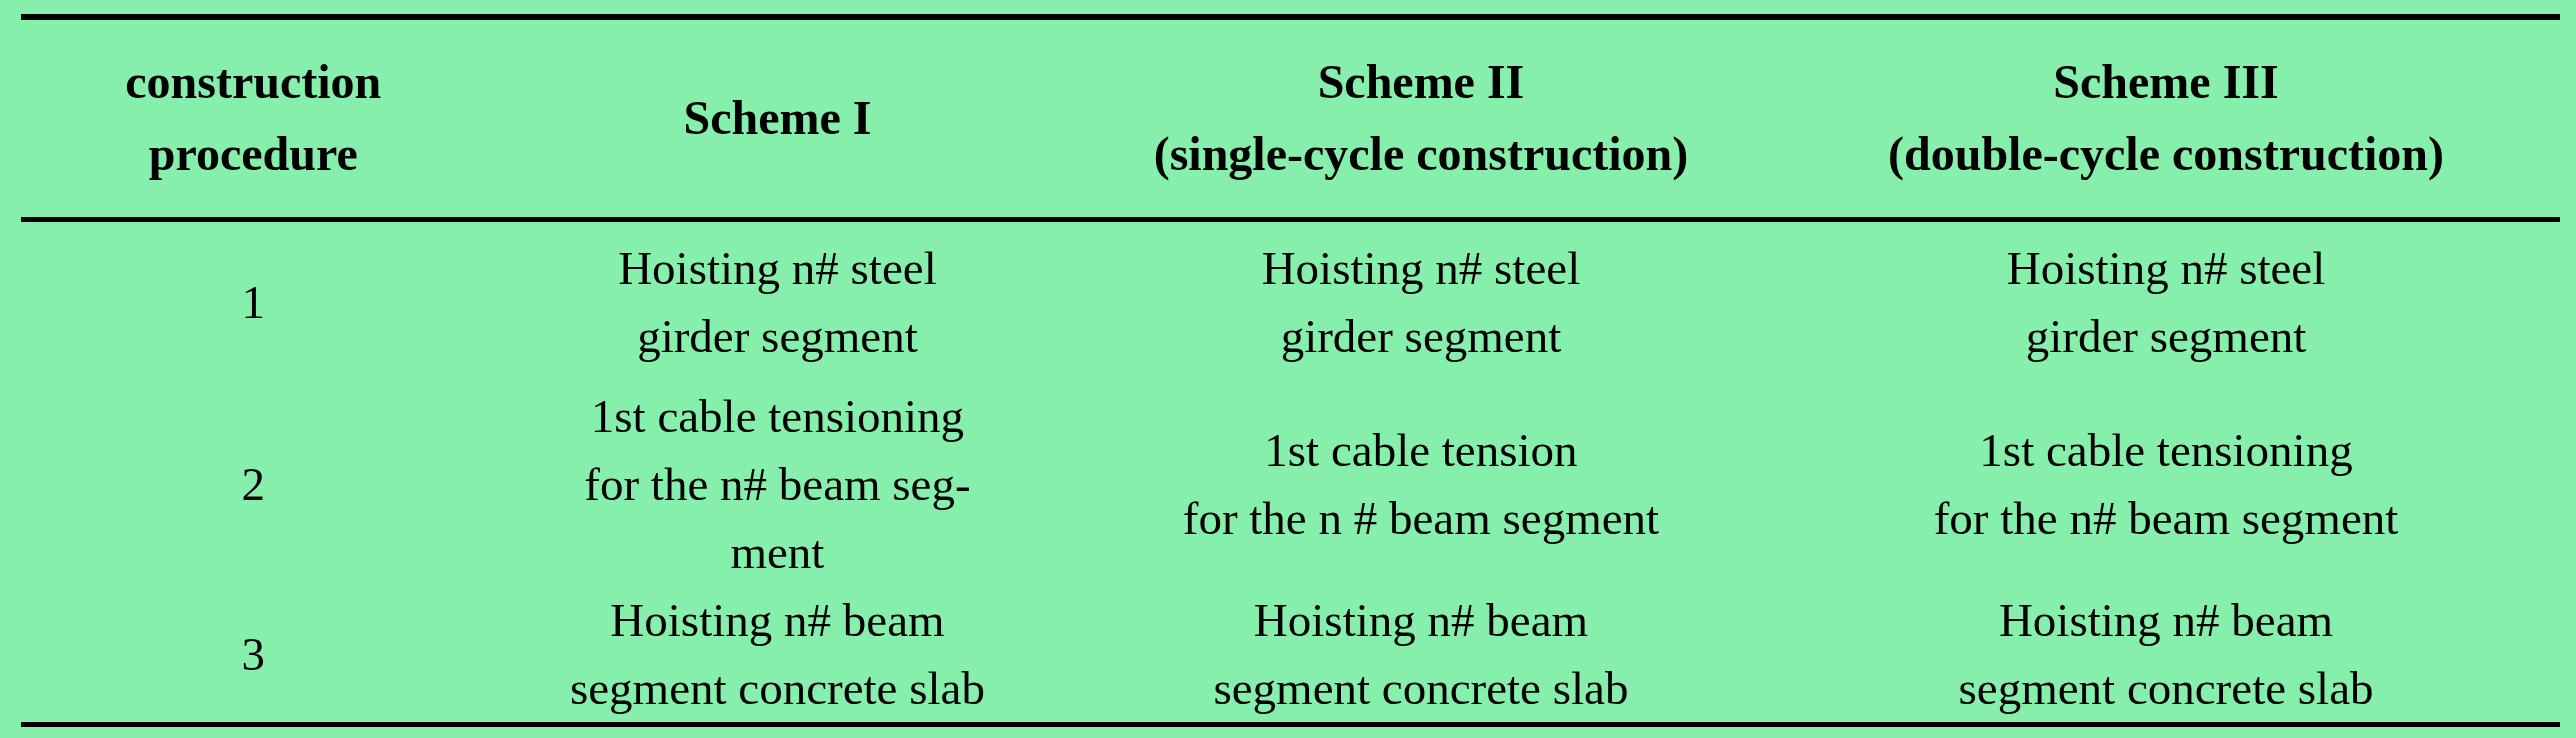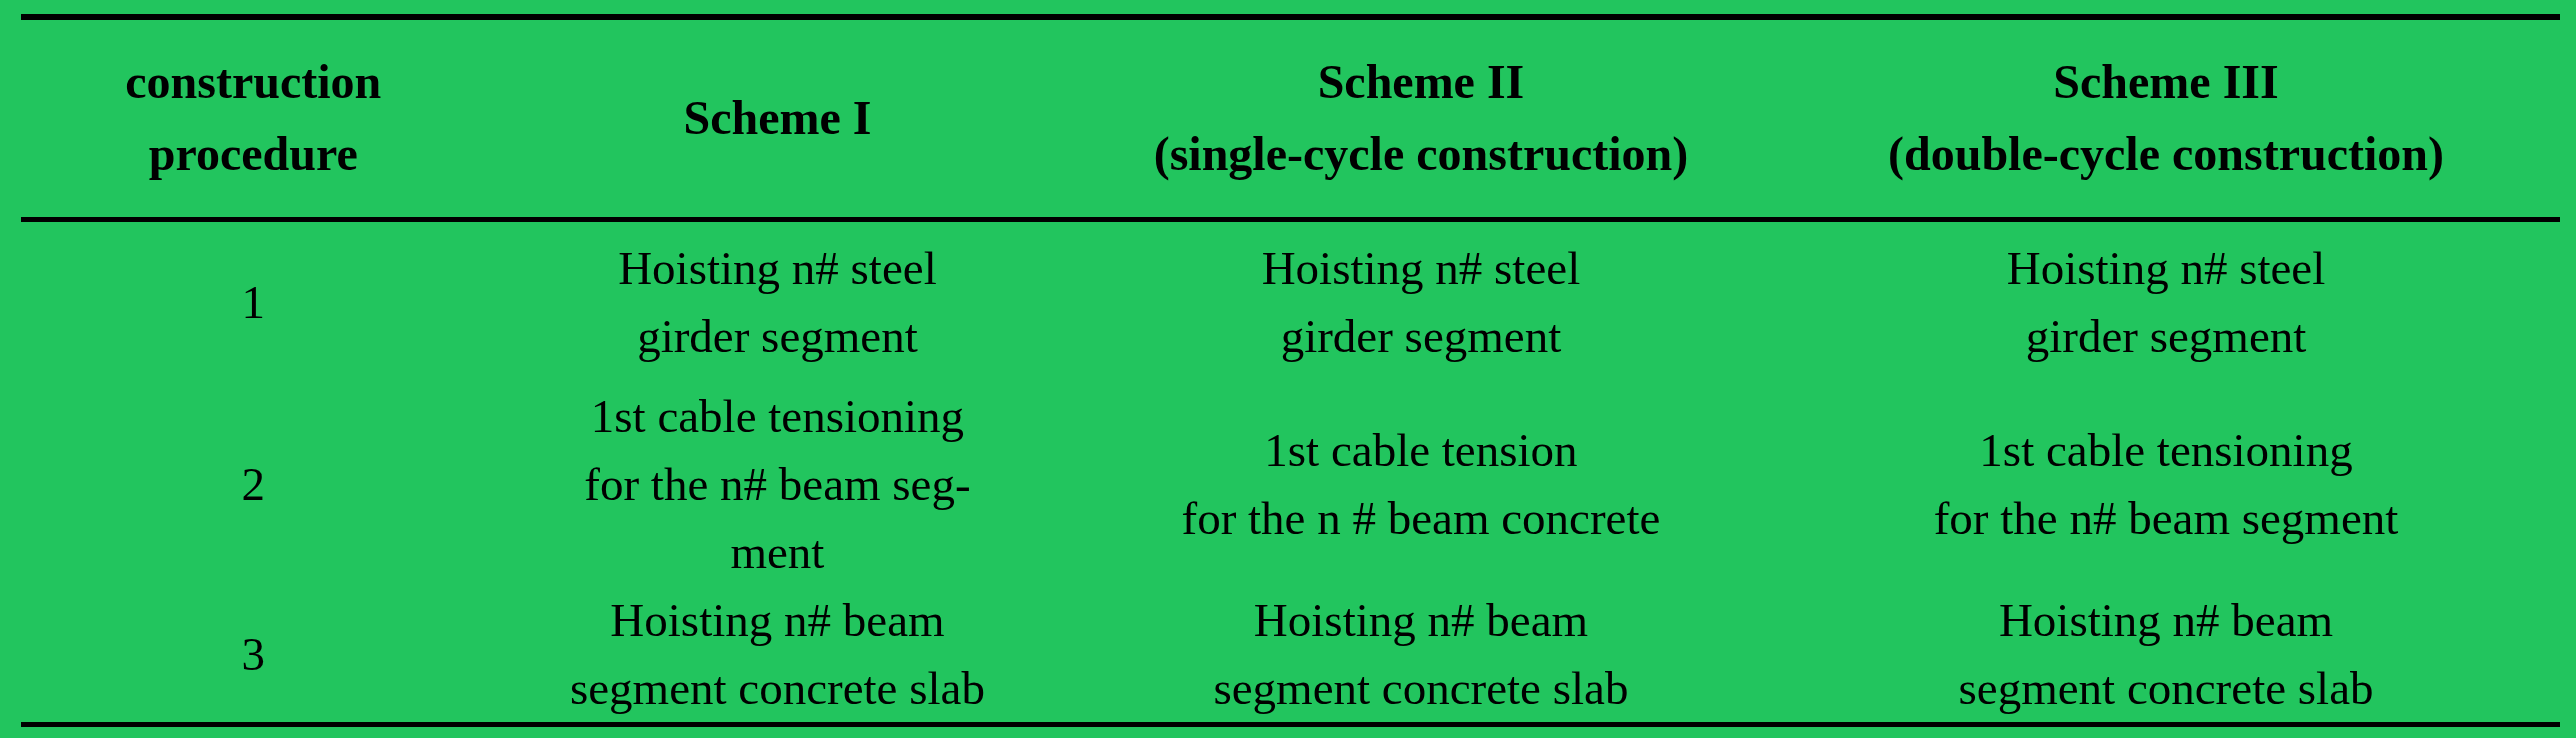--- a/index.html
+++ b/index.html
@@ -4,21 +4,21 @@
 <style>
   html, body {
     margin: 0;
     padding: 0;
     background: #ffffff;
   }
   #page {
     position: relative;
     width: 2576px;
     height: 738px;
-    background: #22c55e;
+    background: #86efac;
     box-sizing: border-box;
     padding: 13.5px 16.5px 0 21px;
     font-family: "Liberation Serif", "DejaVu Serif", serif;
     color: #000000;
   }
   table.paper-table {
     width: 100%;
     border-collapse: collapse;
     table-layout: fixed;
     border-top: 6px solid #000000;
@@ -85,21 +85,21 @@
 girder segment</td>
         <td>Hoisting n# steel
 girder segment</td>
       </tr>
       <tr class="row-2">
         <td>2</td>
         <td>1st cable tensioning
 for the n# beam seg-
 ment</td>
         <td>1st cable tension
-for the n # beam concrete</td>
+for the n # beam segment</td>
         <td>1st cable tensioning
 for the n# beam segment</td>
       </tr>
       <tr class="row-3">
         <td>3</td>
         <td>Hoisting n# beam
 segment concrete slab</td>
         <td>Hoisting n# beam
 segment concrete slab</td>
         <td>Hoisting n# beam

